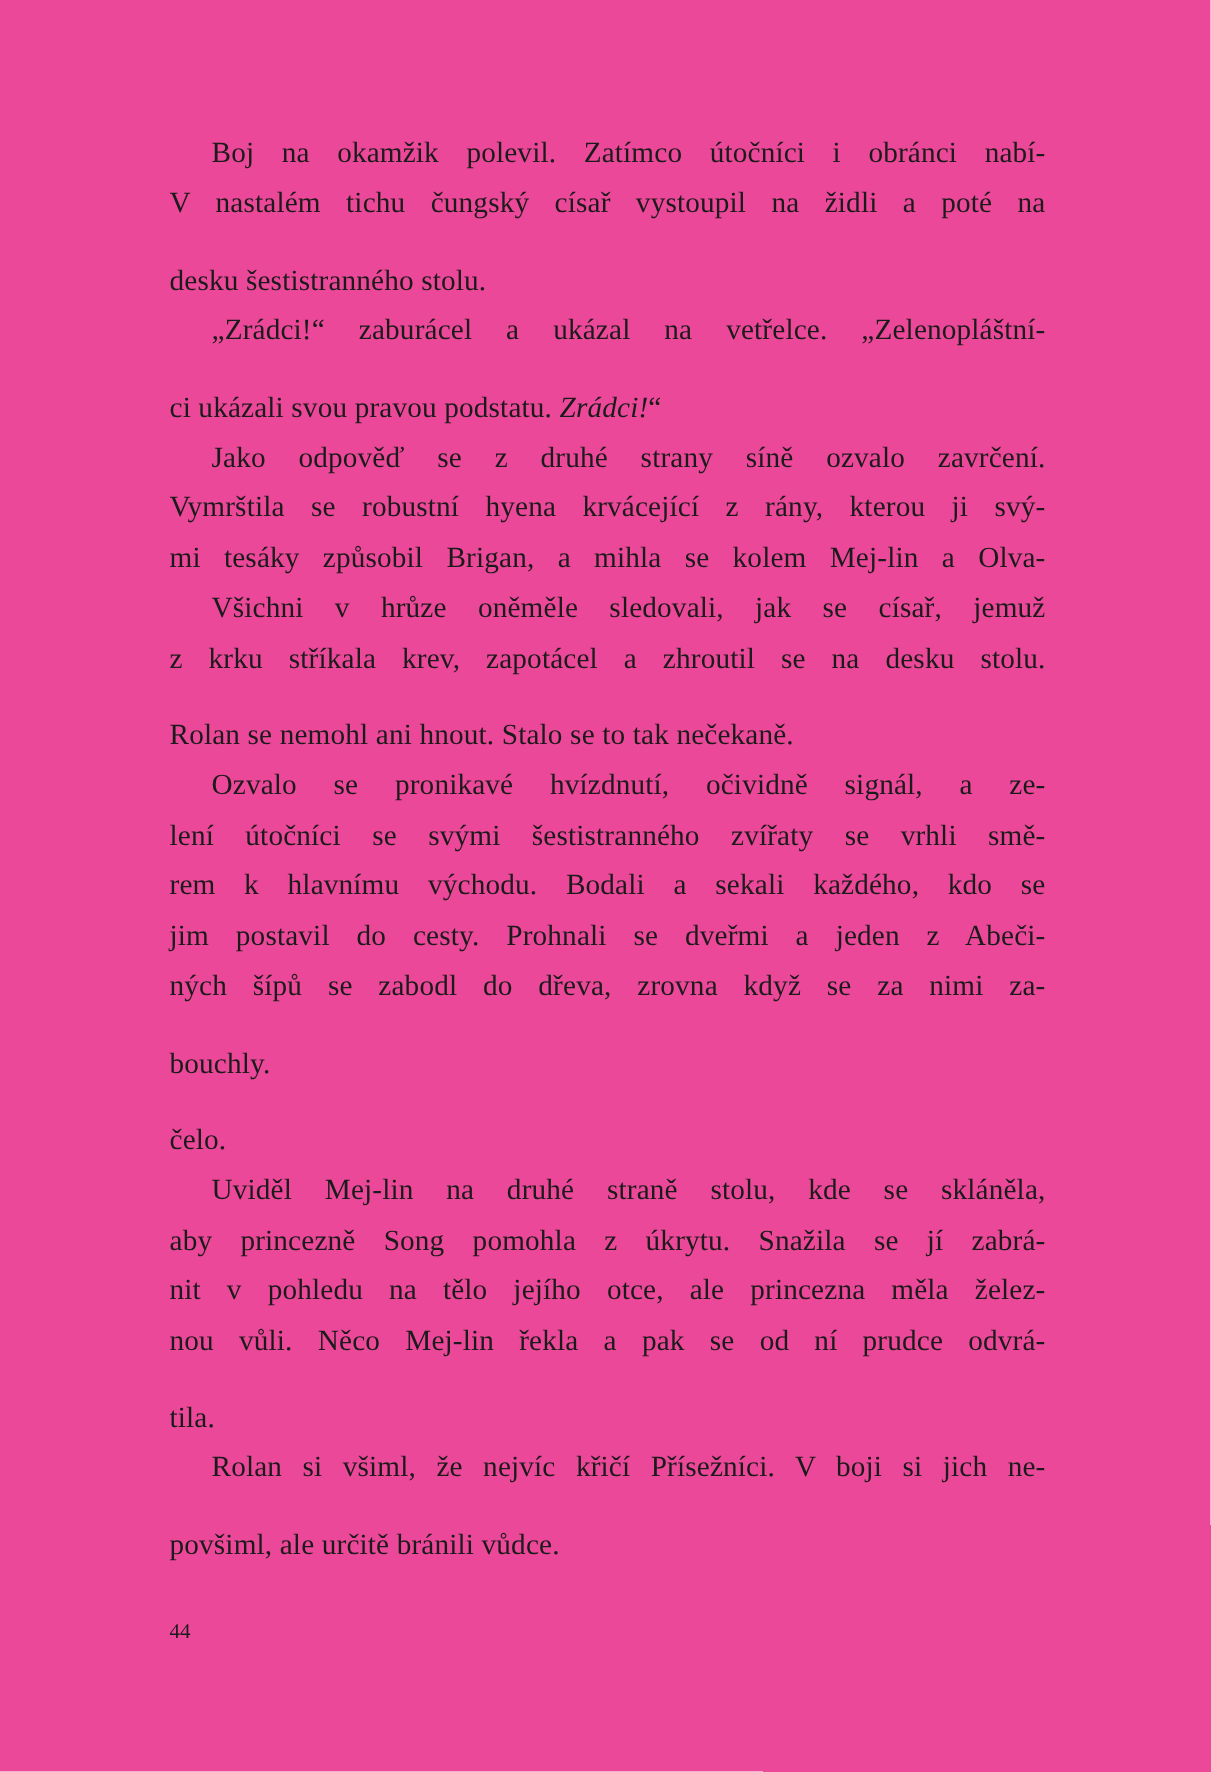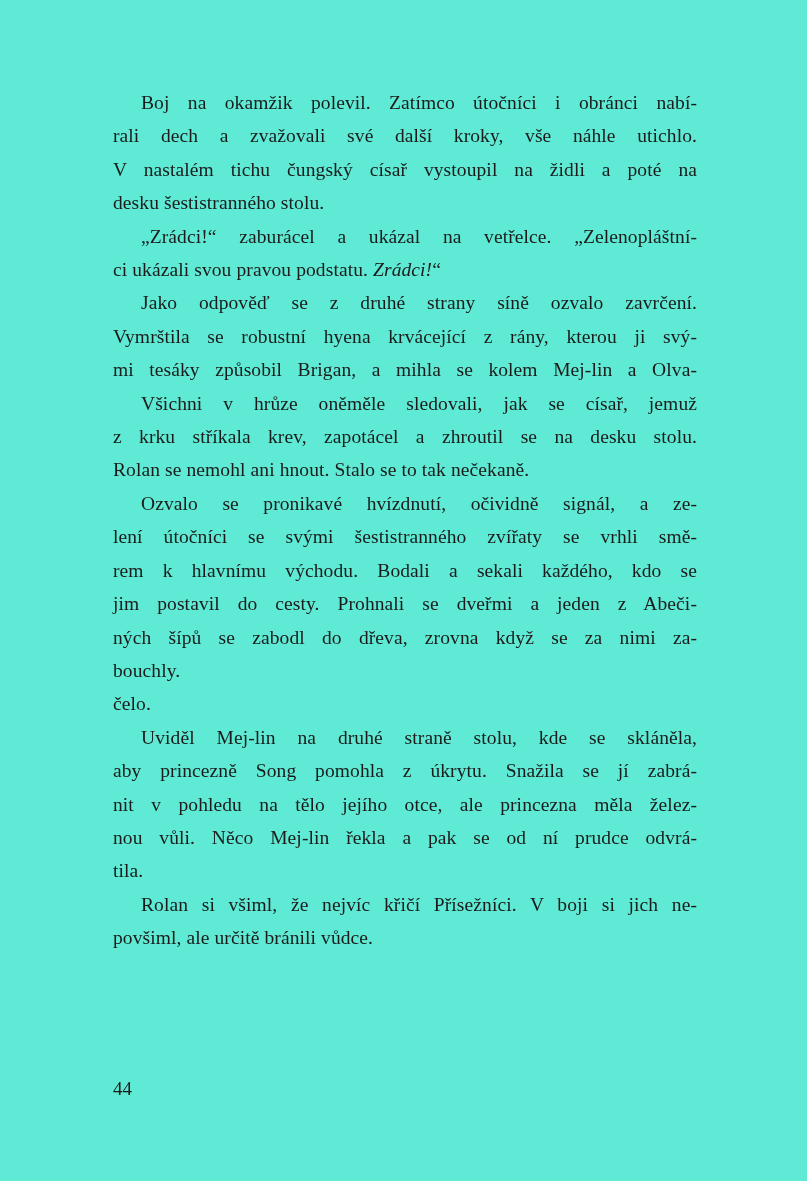--- a/index.html
+++ b/index.html
@@ -4,21 +4,21 @@
 <style>
   html, body {
     margin: 0;
     padding: 0;
     background: #ffffff;
   }
   .page {
     position: relative;
     width: 807px;
     height: 1181px;
-    background: #5eead4;
+    background: #ec4899;
     font-family: "Liberation Serif", "DejaVu Serif", serif;
     color: #1b1b1b;
     overflow: hidden;
   }
   .text-block {
     position: absolute;
     left: 113px;
     top: 86px;
     width: 584px;
     font-size: 19.5px;
@@ -29,44 +29,44 @@
     margin: 0;
     padding: 0;
   }
   .line {
     text-align: justify;
     text-align-last: justify;
     white-space: normal;
   }
   .line.last {
     text-align-last: left;
+    margin-top: 18px;
   }
   .line.first {
     text-indent: 28px;
   }
   .line em {
     font-style: italic;
   }
   .page-number {
     position: absolute;
     left: 113px;
     top: 1077px;
-    font-size: 19px;
+    font-size: 14px;
     line-height: 24px;
     color: #1b1b1b;
   }
 </style>
 </head>
 <body>
 
 <div class="page">
   <div class="text-block">
       <div class="paragraph">
         <div class="line first">Boj na okamžik polevil. Zatímco útočníci i obránci nabí-</div>
-        <div class="line">rali dech a zvažovali své další kroky, vše náhle utichlo.</div>
         <div class="line">V nastalém tichu čungský císař vystoupil na židli a poté na</div>
         <div class="line last">desku šestistranného stolu.</div>
       </div>
       <div class="paragraph">
         <div class="line first">„Zrádci!“ zaburácel a ukázal na vetřelce. „Zelenopláštní-</div>
         <div class="line last">ci ukázali svou pravou podstatu. <em>Zrádci!</em>“</div>
       </div>
       <div class="paragraph">
         <div class="line first">Jako odpověď se z druhé strany síně ozvalo zavrčení.</div>
         <div class="line">Vymrštila se robustní hyena krvácející z rány, kterou ji svý-</div>

